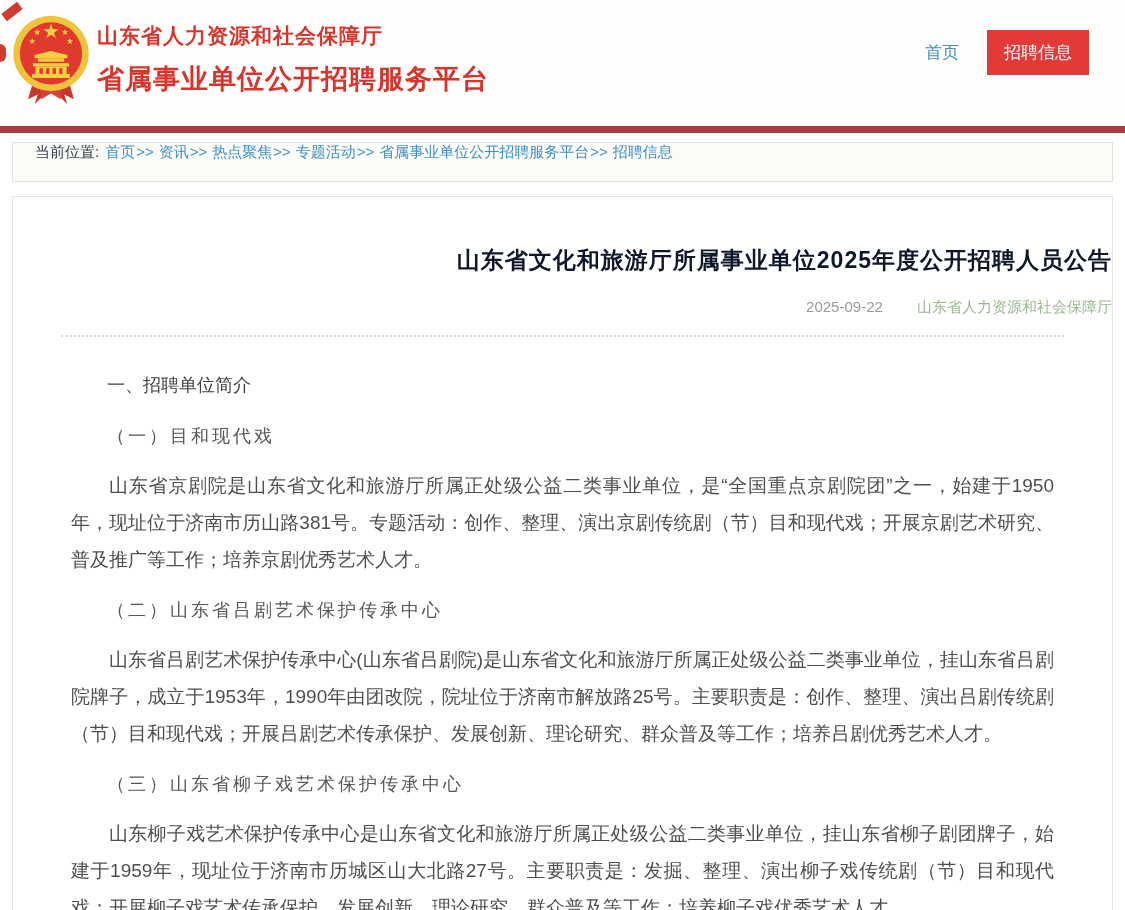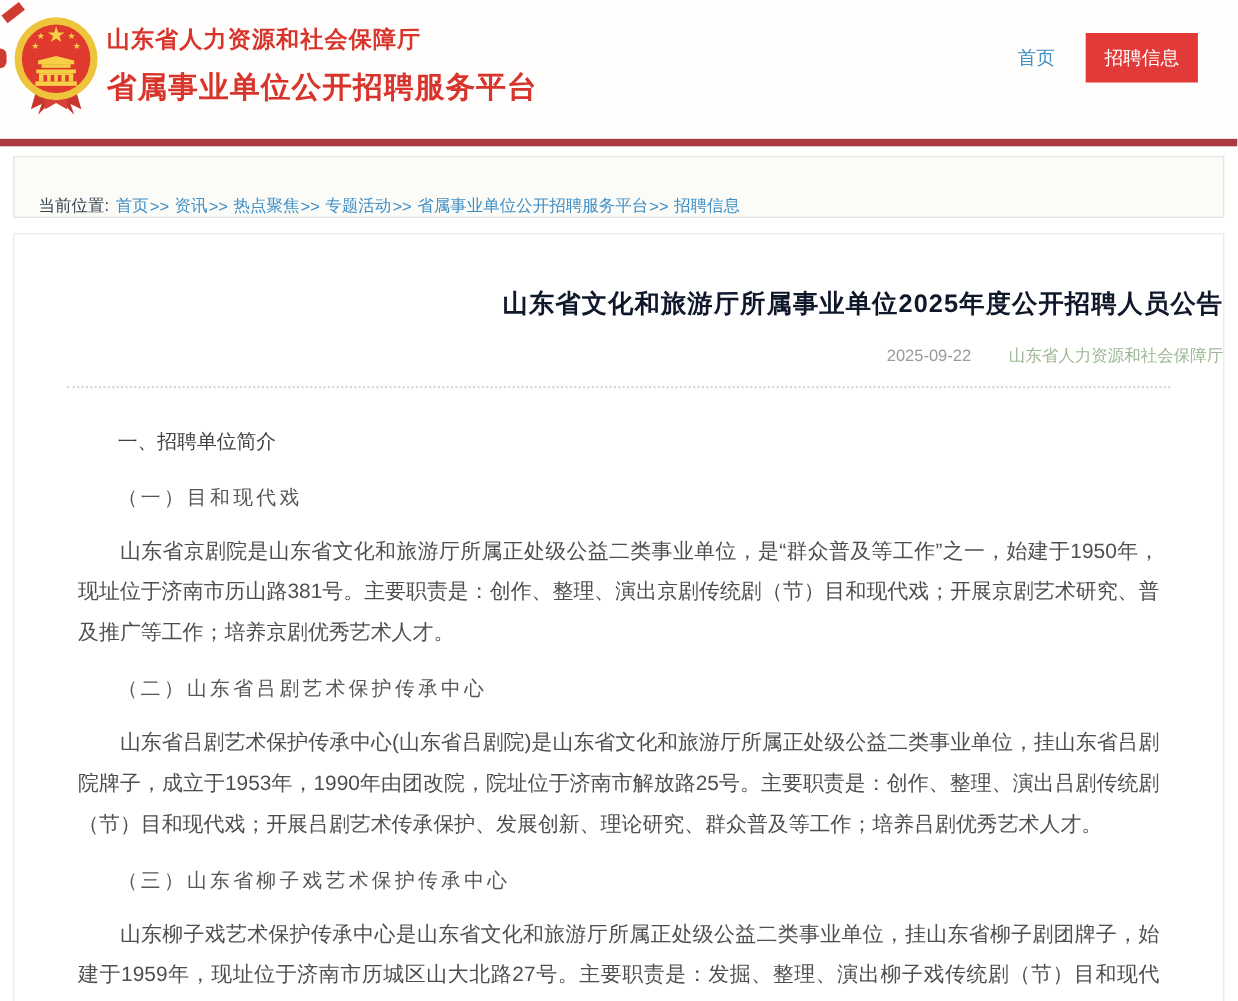--- a/index.html
+++ b/index.html
@@ -57,24 +57,24 @@
     padding: 11px 17px; margin: 0 14px; cursor: pointer;
     text-decoration: none;
   }
 
   
   .red-bar { height: 7px; background: #a93b40; }
 
   
   .breadcrumb-box {
     margin: 9px 12px 0 12px;
-    height: 56px;
+    height: 40px;
     border: 1px solid #e3e3dc;
     background: #fbfbf7;
-    display: flex; align-items: flex-end;
+    display: flex; align-items: flex-start;
     padding-left: 22px;
     font-size: 15px;
   }
   .breadcrumb-label { color: #333f4d; margin-right: 6px; }
   .crumb { color: #3f8fc6; text-decoration: none; cursor: pointer; }
   .crumb-sep { color: #3f8fc6; margin: 0 5px 0 1px; }
 
   
   .content-box {
     margin: 14px 12px 0 12px;
@@ -193,21 +193,21 @@
     <span class="article-date">2025-09-22</span>
     <span class="article-source">山东省人力资源和社会保障厅</span>
   </div>
 
   <div class="dotted-divider"></div>
 
   <div class="article-body">
     <div class="section-heading">一、招聘单位简介</div>
 
     <div class="sub-heading">（一）目和现代戏</div>
-    <div class="para">山东省京剧院是山东省文化和旅游厅所属正处级公益二类事业单位，是“群众普及等工作”之一，始建于1950年，现址位于济南市历山路381号。主要职责是：创作、整理、演出京剧传统剧（节）目和现代戏；开展京剧艺术研究、普及推广等工作；培养京剧优秀艺术人才。</div>
+    <div class="para">山东省京剧院是山东省文化和旅游厅所属正处级公益二类事业单位，是“全国重点京剧院团”之一，始建于1950年，现址位于济南市历山路381号。专题活动：创作、整理、演出京剧传统剧（节）目和现代戏；开展京剧艺术研究、普及推广等工作；培养京剧优秀艺术人才。</div>
 
     <div class="sub-heading">（二）山东省吕剧艺术保护传承中心</div>
     <div class="para">山东省吕剧艺术保护传承中心(山东省吕剧院)是山东省文化和旅游厅所属正处级公益二类事业单位，挂山东省吕剧院牌子，成立于1953年，1990年由团改院，院址位于济南市解放路25号。主要职责是：创作、整理、演出吕剧传统剧（节）目和现代戏；开展吕剧艺术传承保护、发展创新、理论研究、群众普及等工作；培养吕剧优秀艺术人才。</div>
 
     <div class="sub-heading">（三）山东省柳子戏艺术保护传承中心</div>
     <div class="para">山东柳子戏艺术保护传承中心是山东省文化和旅游厅所属正处级公益二类事业单位，挂山东省柳子剧团牌子，始建于1959年，现址位于济南市历城区山大北路27号。主要职责是：发掘、整理、演出柳子戏传统剧（节）目和现代戏；开展柳子戏艺术传承保护、发展创新、理论研究、群众普及等工作；培养柳子戏优秀艺术人才。</div>
   </div>
 </div>
 
 </body></html>

